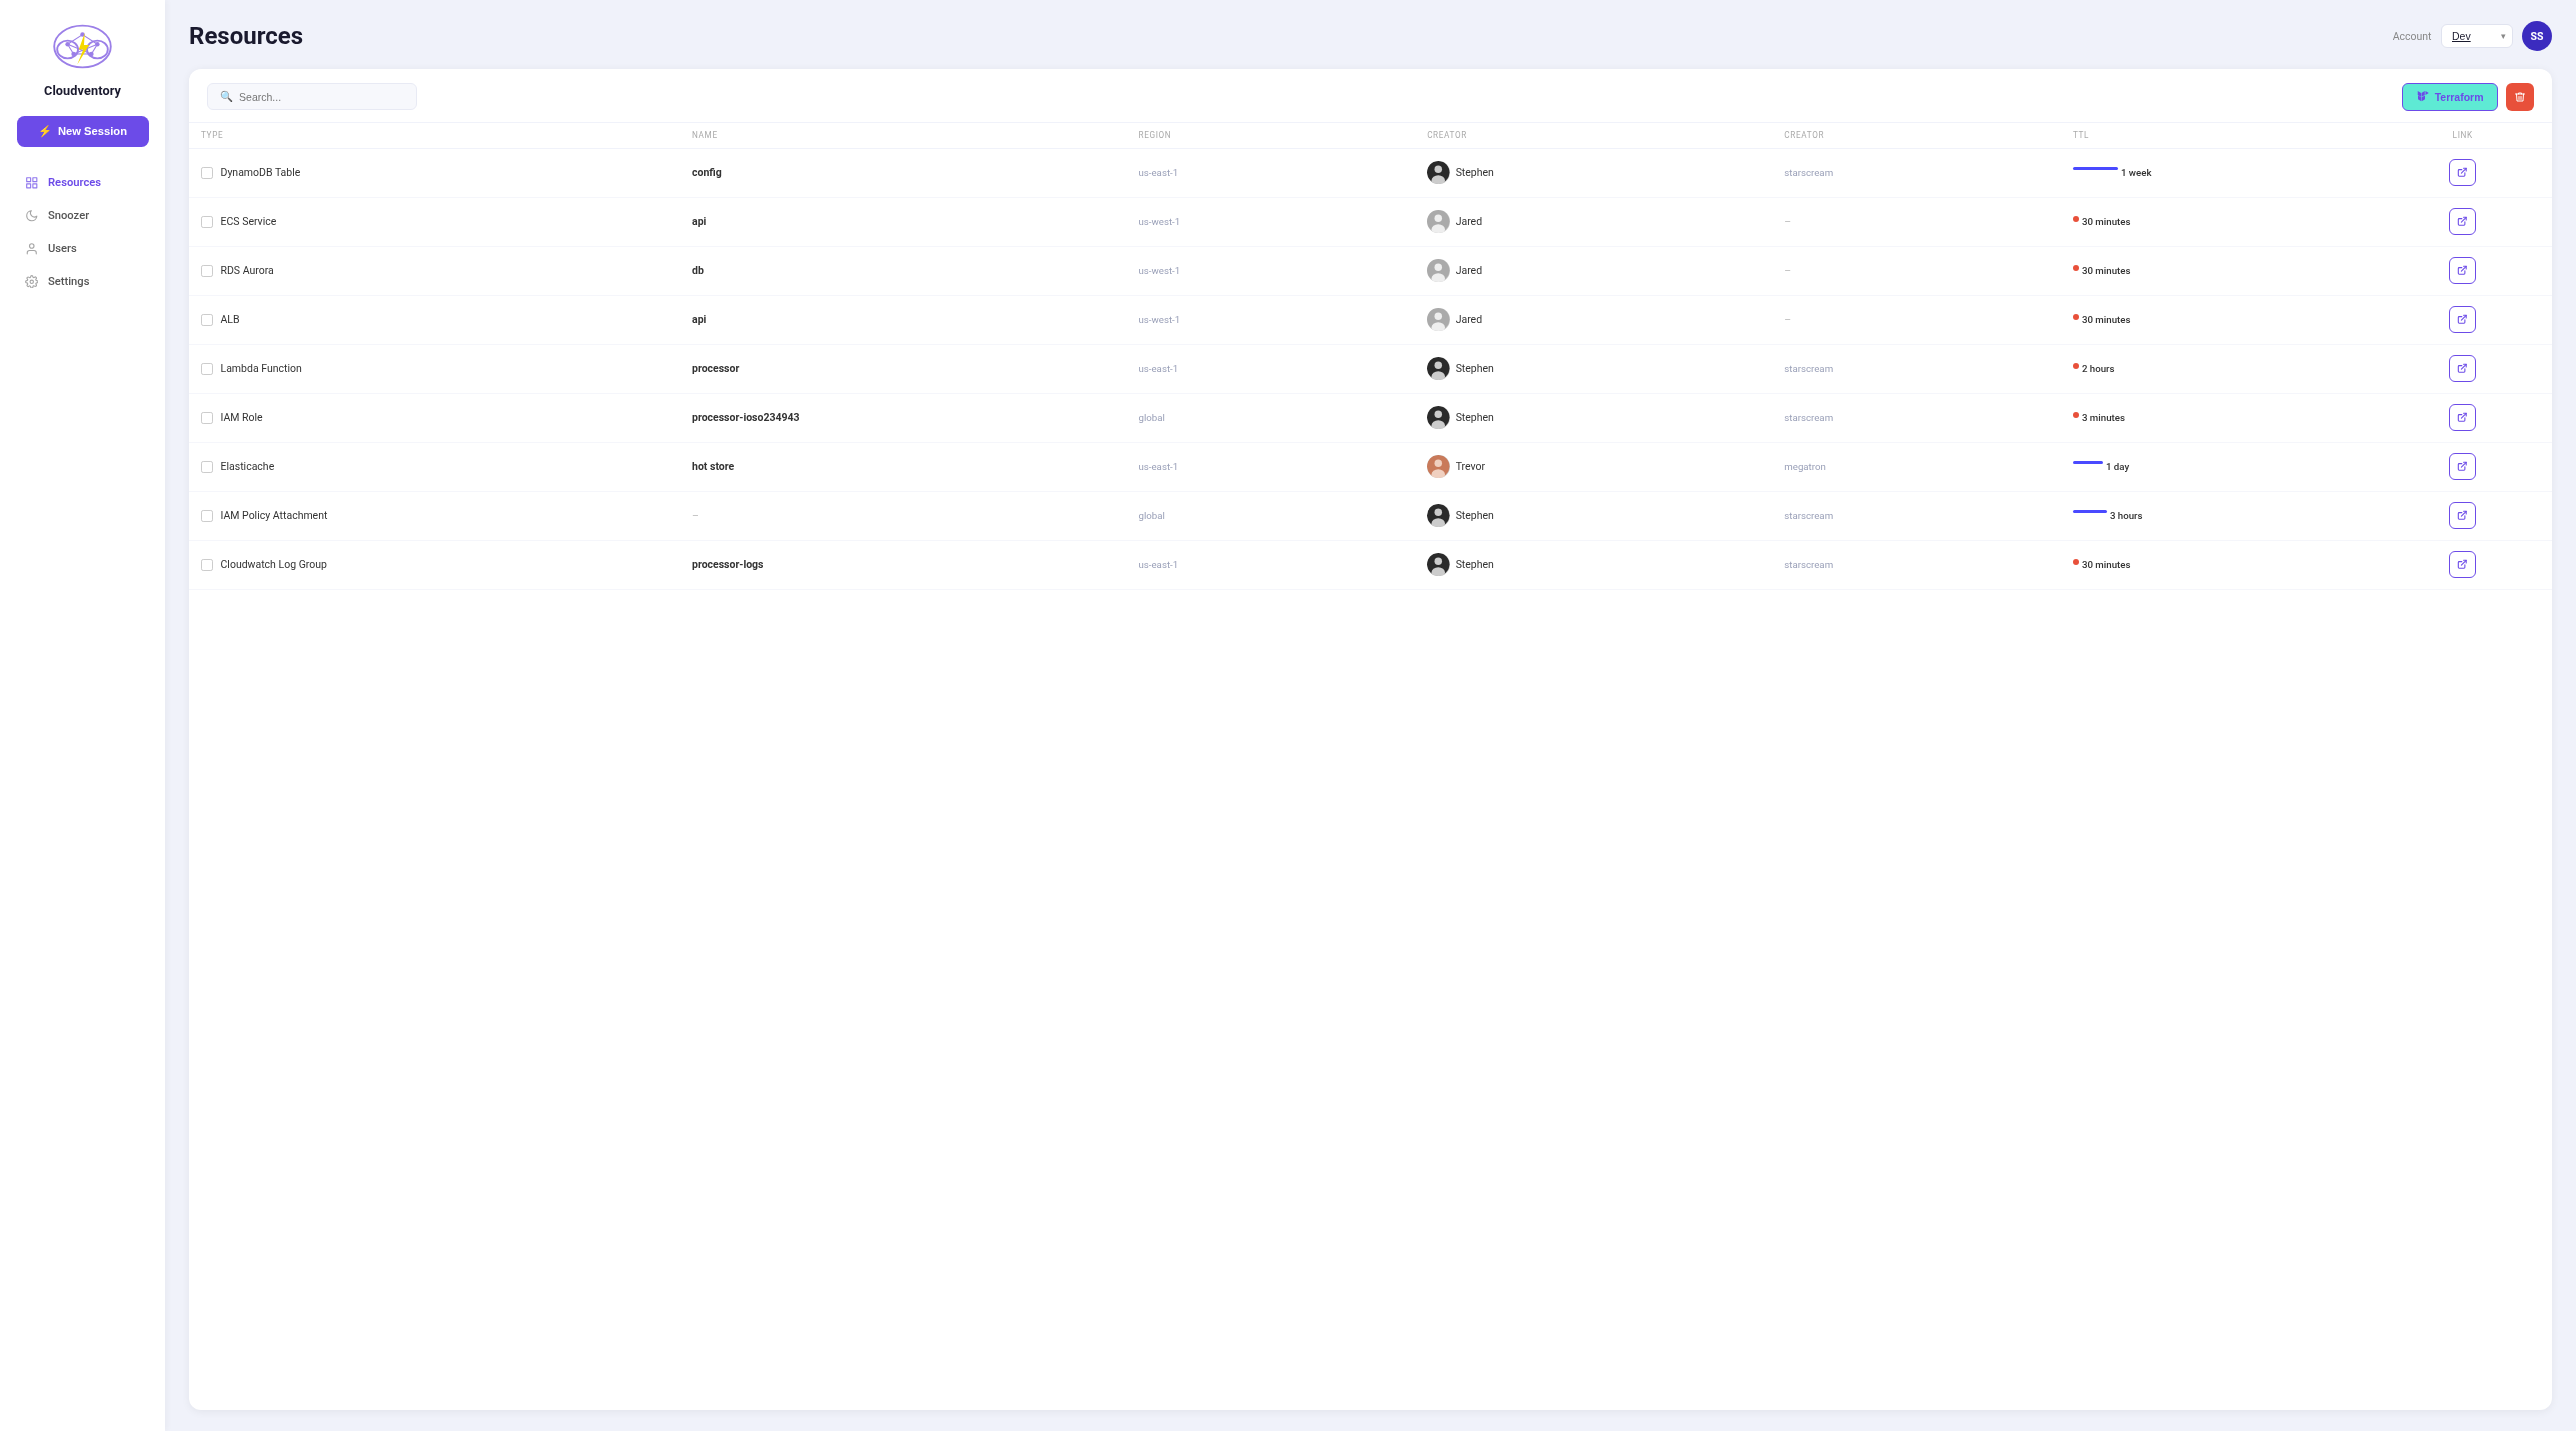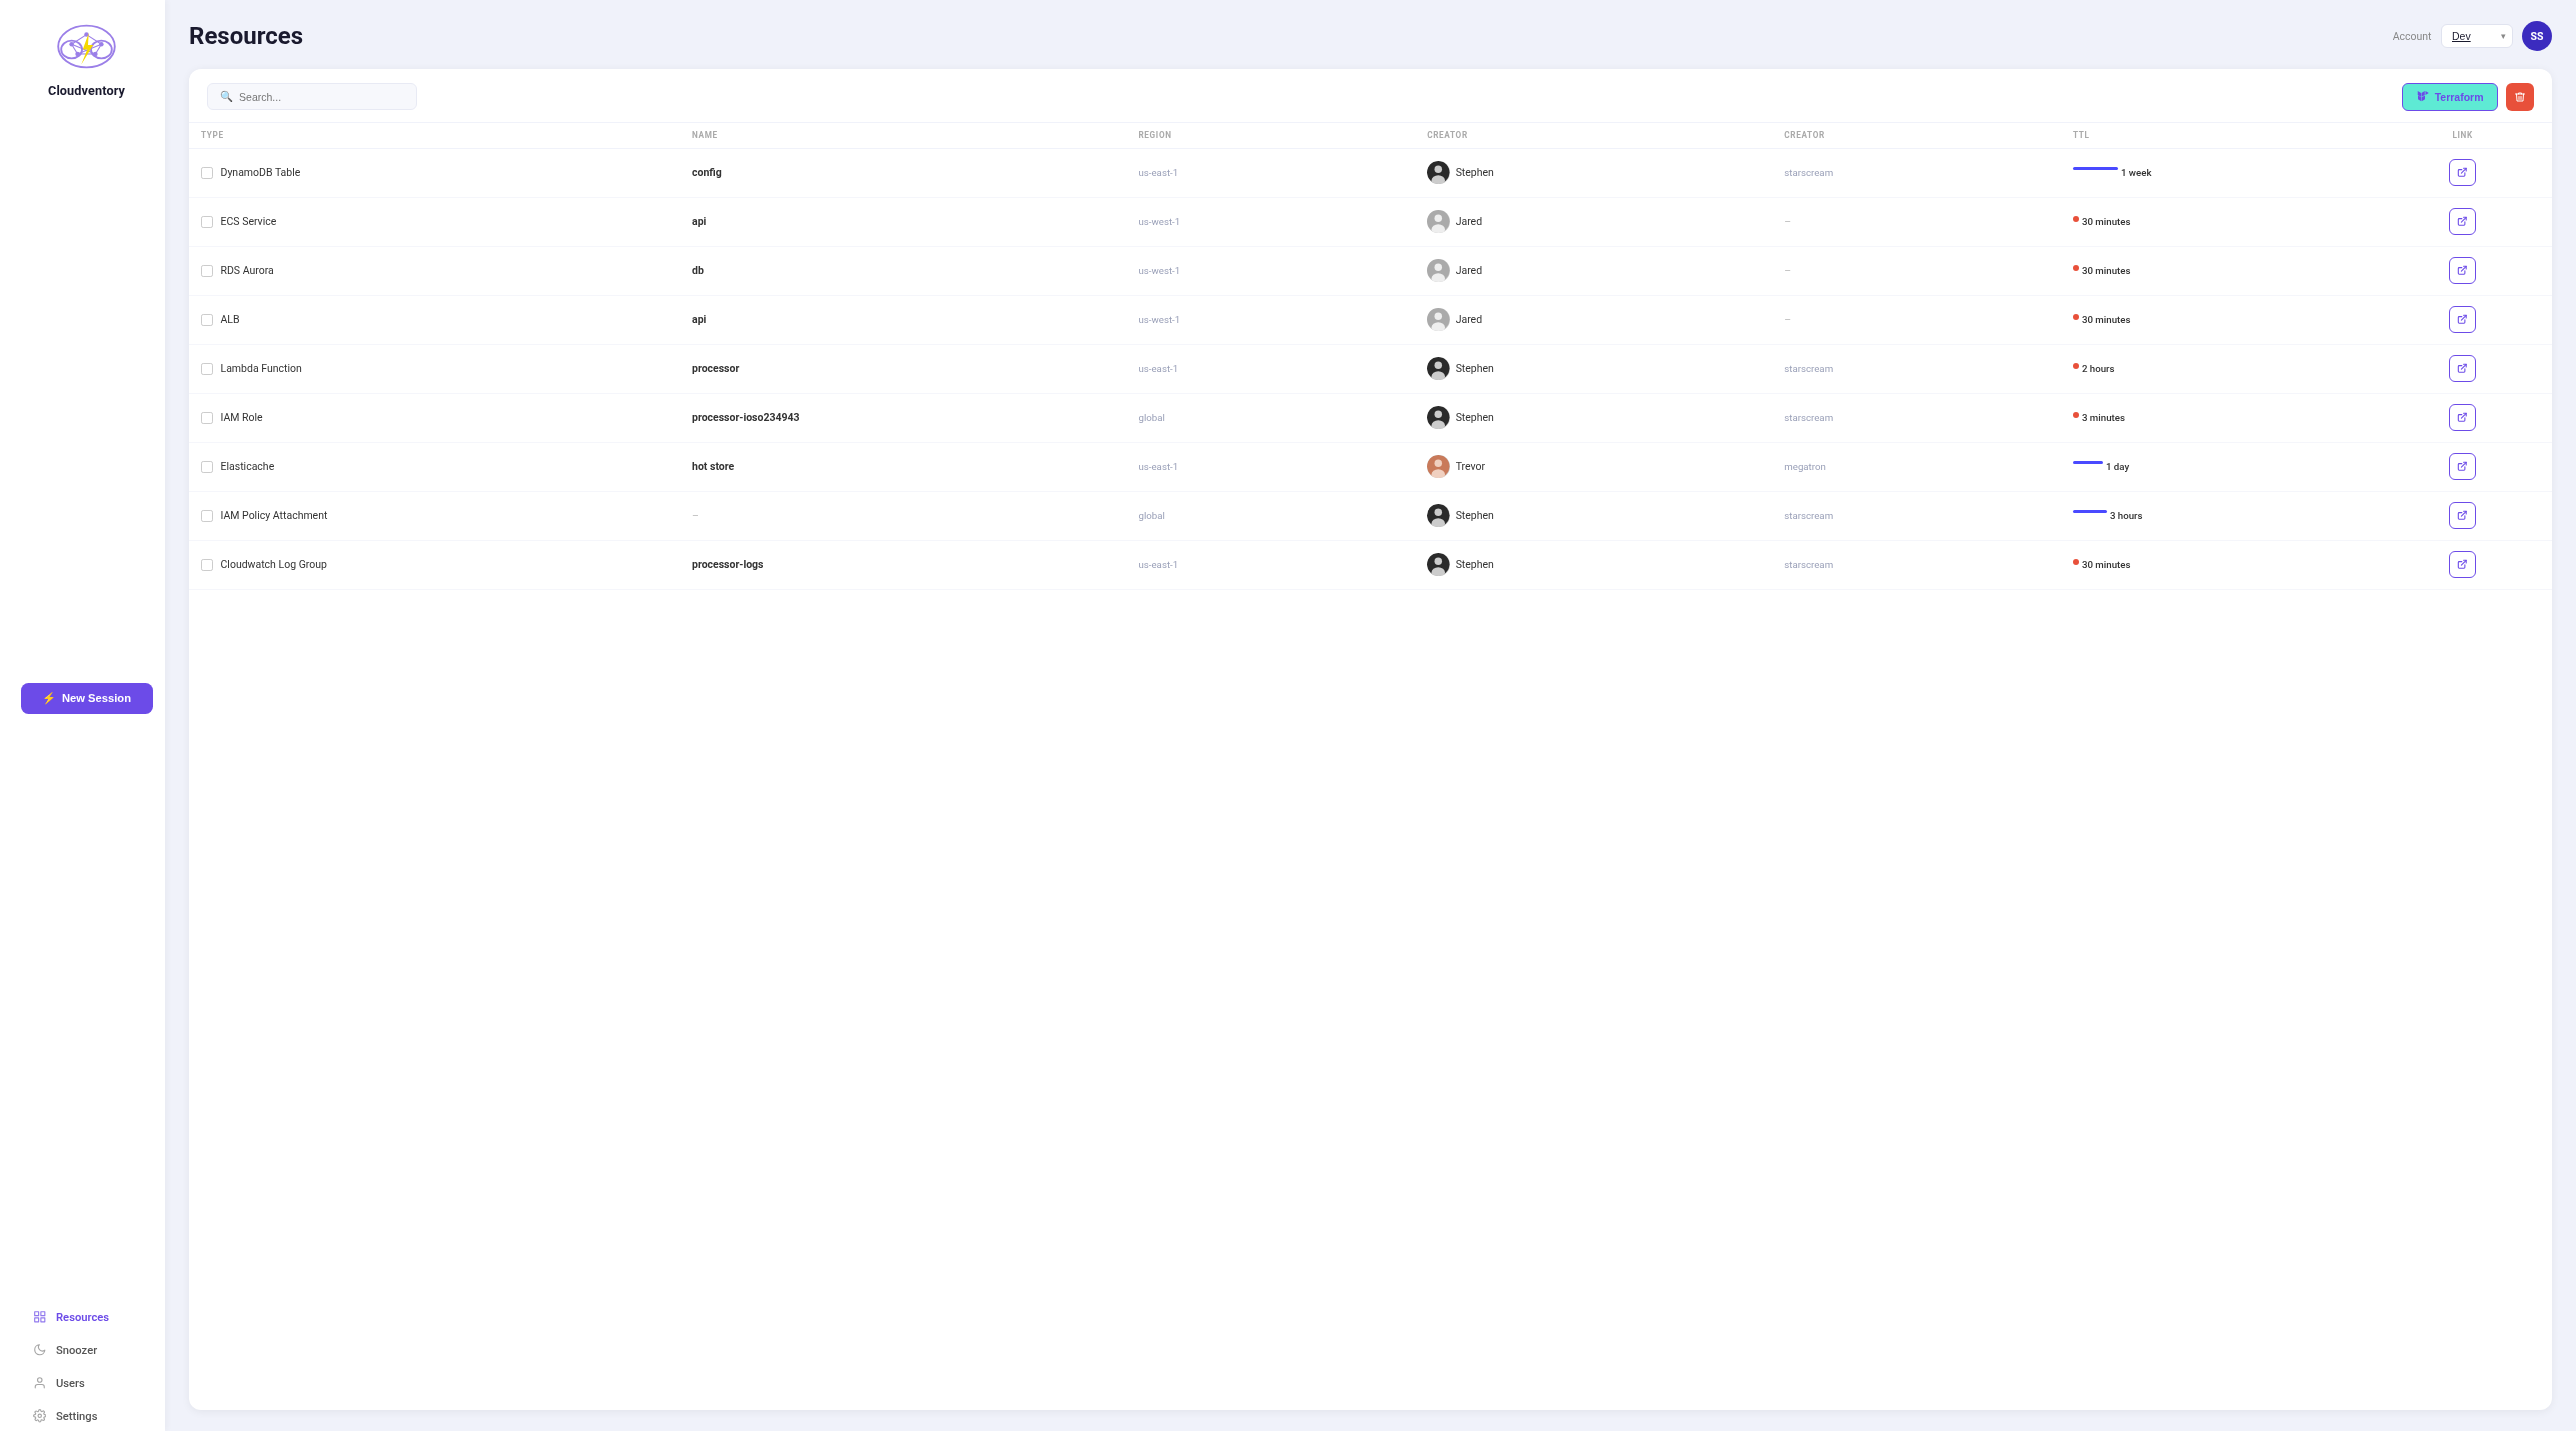--- a/index.html
+++ b/index.html
@@ -12,24 +12,23 @@
     }
 
     
     .sidebar {
       width: 165px;
       min-width: 165px;
       background: #fff;
       display: flex;
       flex-direction: column;
       align-items: center;
-      padding: 18px 0 0 8px;
+      padding: 18px 0 0 0;
       box-shadow: 1.5px 0 6px rgba(0,0,0,0.04);
       z-index: 10;
-      justify-content: space-between;
     }
     .logo-area {
       display: flex;
       flex-direction: column;
       align-items: center;
       margin-bottom: 18px;
     }
     .logo-icon {
       width: 67px;
       height: 60px;
@@ -235,21 +234,21 @@
     table {
       width: 100%;
       border-collapse: collapse;
     }
     thead tr {
       border-bottom: 1.1px solid #f0f2fa;
     }
     th {
       text-align: left;
       font-size: 8.2px;
-      font-weight: 700;
+      font-weight: 400;
       color: #aaa;
       letter-spacing: 0.08em;
       padding: 7.5px 12px;
     }
     td {
       padding: 10.5px 12px;
       font-size: 10.5px;
       color: #333;
       border-bottom: 0.7px solid #f5f6fb;
       vertical-align: middle;

